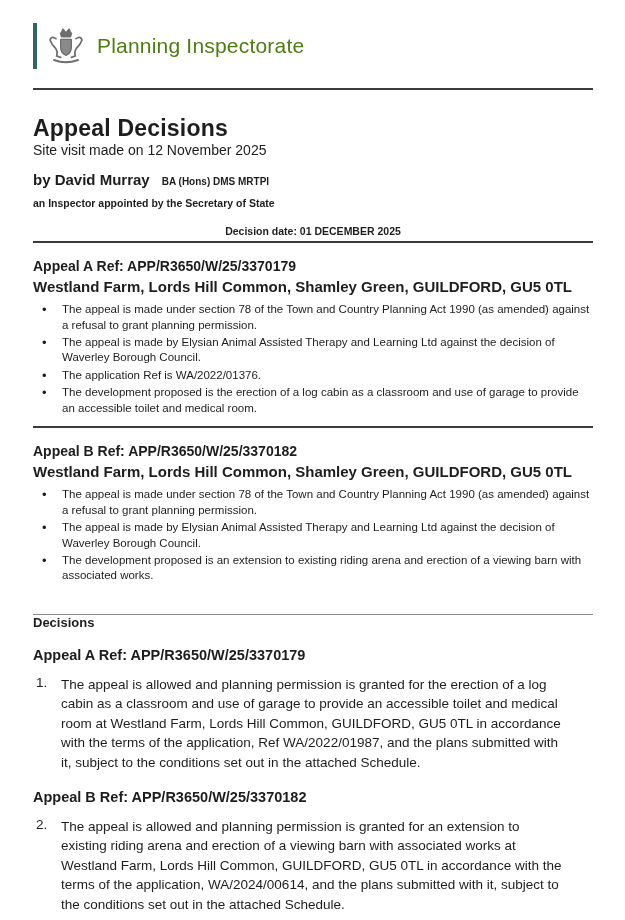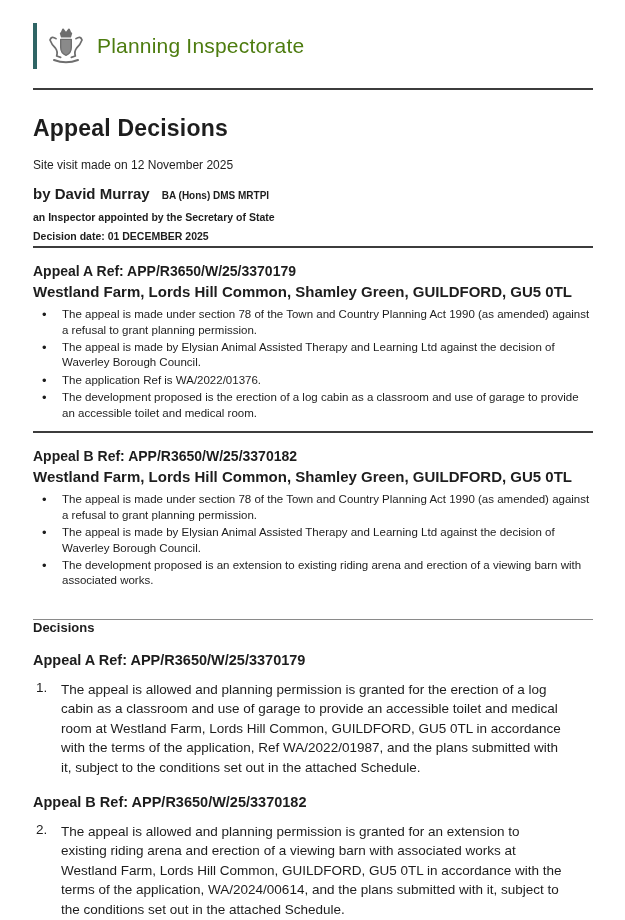--- a/index.html
+++ b/index.html
@@ -22,26 +22,26 @@
   .hdr{display:flex;align-items:center;height:48px;}
   .accent-bar{width:4px;height:46px;background:var(--accent);}
   .crest{margin-left:9px;display:inline-flex;align-items:center;}
   .org-name{margin-left:11px;font-size:21px;letter-spacing:.2px;color:#4d7c0f;}
 
   .rule{border:none;height:0;}
   .rule-thick{border-top:2px solid var(--rule-dark);}
   .rule-thin{border-top:1px solid var(--rule-light);}
 
   .doc-title{font-size:23px;font-weight:bold;margin-top:25px;letter-spacing:.2px;}
-  .site-visit{font-size:12px;margin-top:16px;}
+  .site-visit{font-size:14px;margin-top:0;}
   .by-line{margin-top:13px;font-weight:bold;}
   .by-line .name{font-size:15px;}
   .by-line .creds{font-size:10px;margin-left:12px;text-align:center;}
   .role-line{font-size:10.5px;font-weight:bold;margin-top:8px;}
-  .date-line{font-size:10.5px;font-weight:bold;margin-top:7px;padding-bottom:4px;}
+  .date-line{font-size:10.5px;font-weight:bold;margin-top:16px;padding-bottom:4px;text-align:center;}
 
   
   .appeal{margin-top:15px;}
   .appeal .ref{font-size:14px;font-weight:bold;line-height:1.25;}
   .appeal .addr{font-size:15px;font-weight:bold;line-height:1.25;margin-top:2px;}
   .appeal ul{list-style:none;margin-top:6px;}
   .appeal li{
     position:relative;font-size:11.5px;line-height:1.34;
     padding-left:29px;margin-bottom:2px;max-width:575px;
   }

